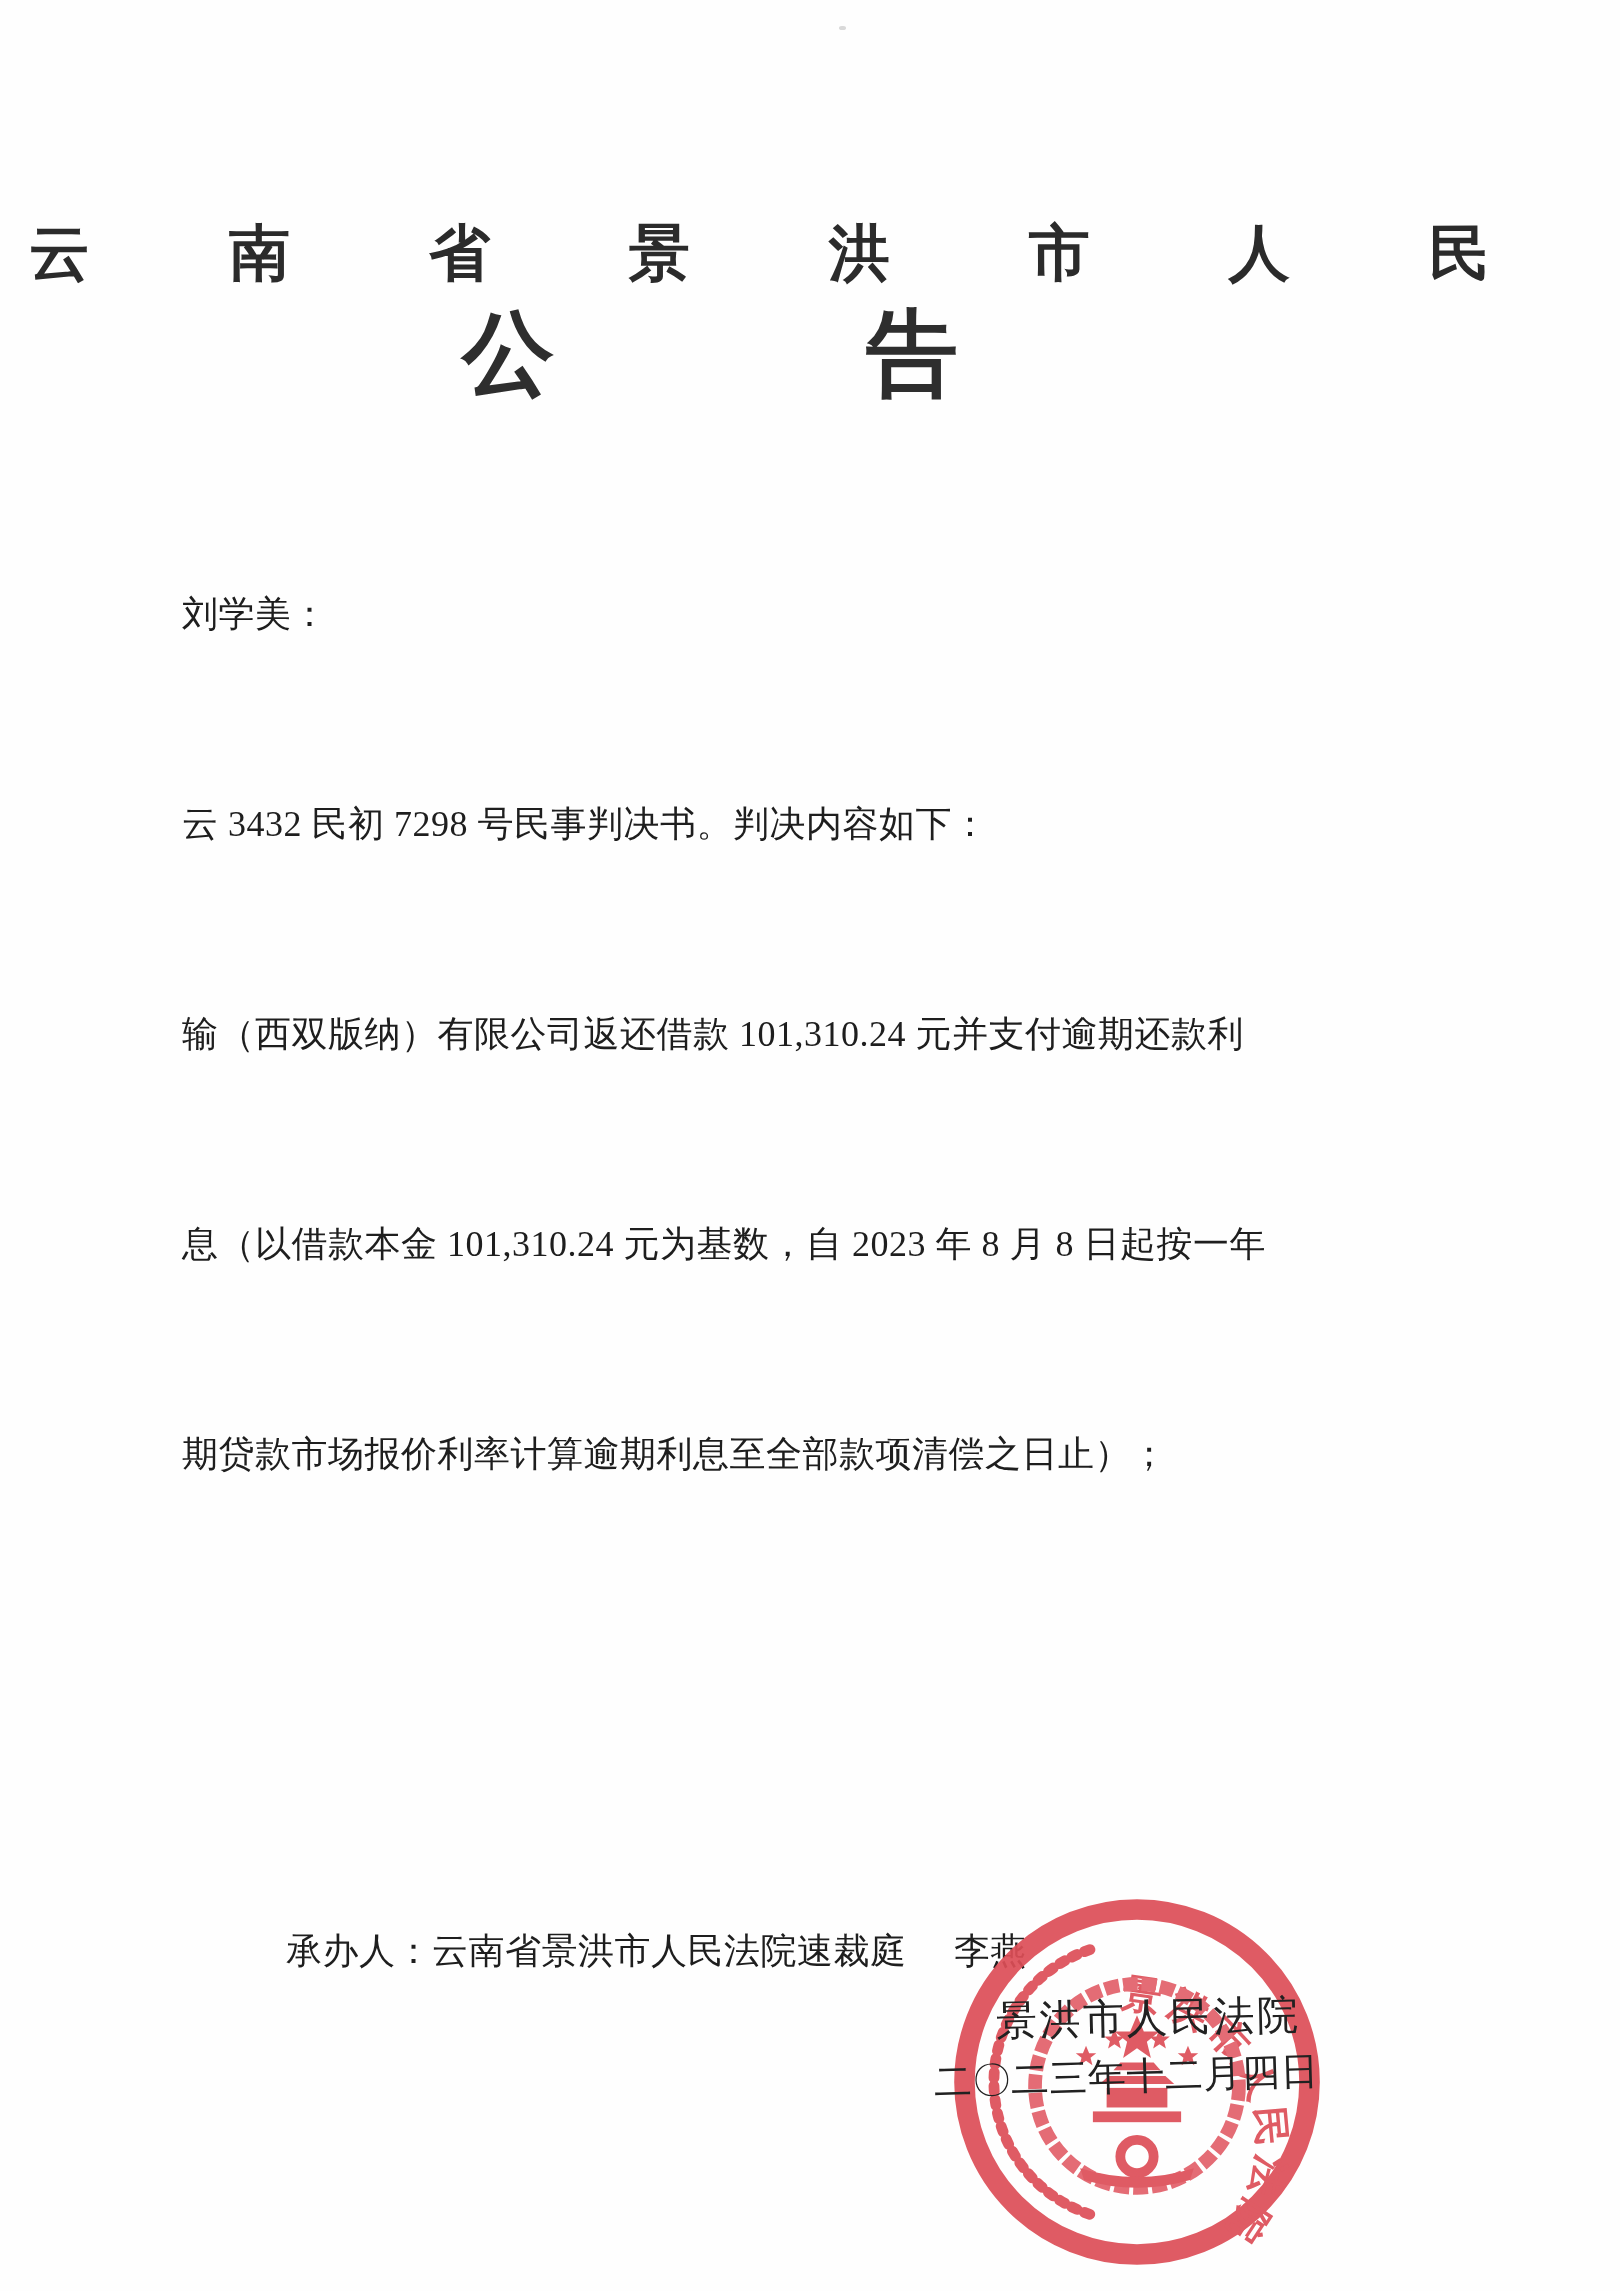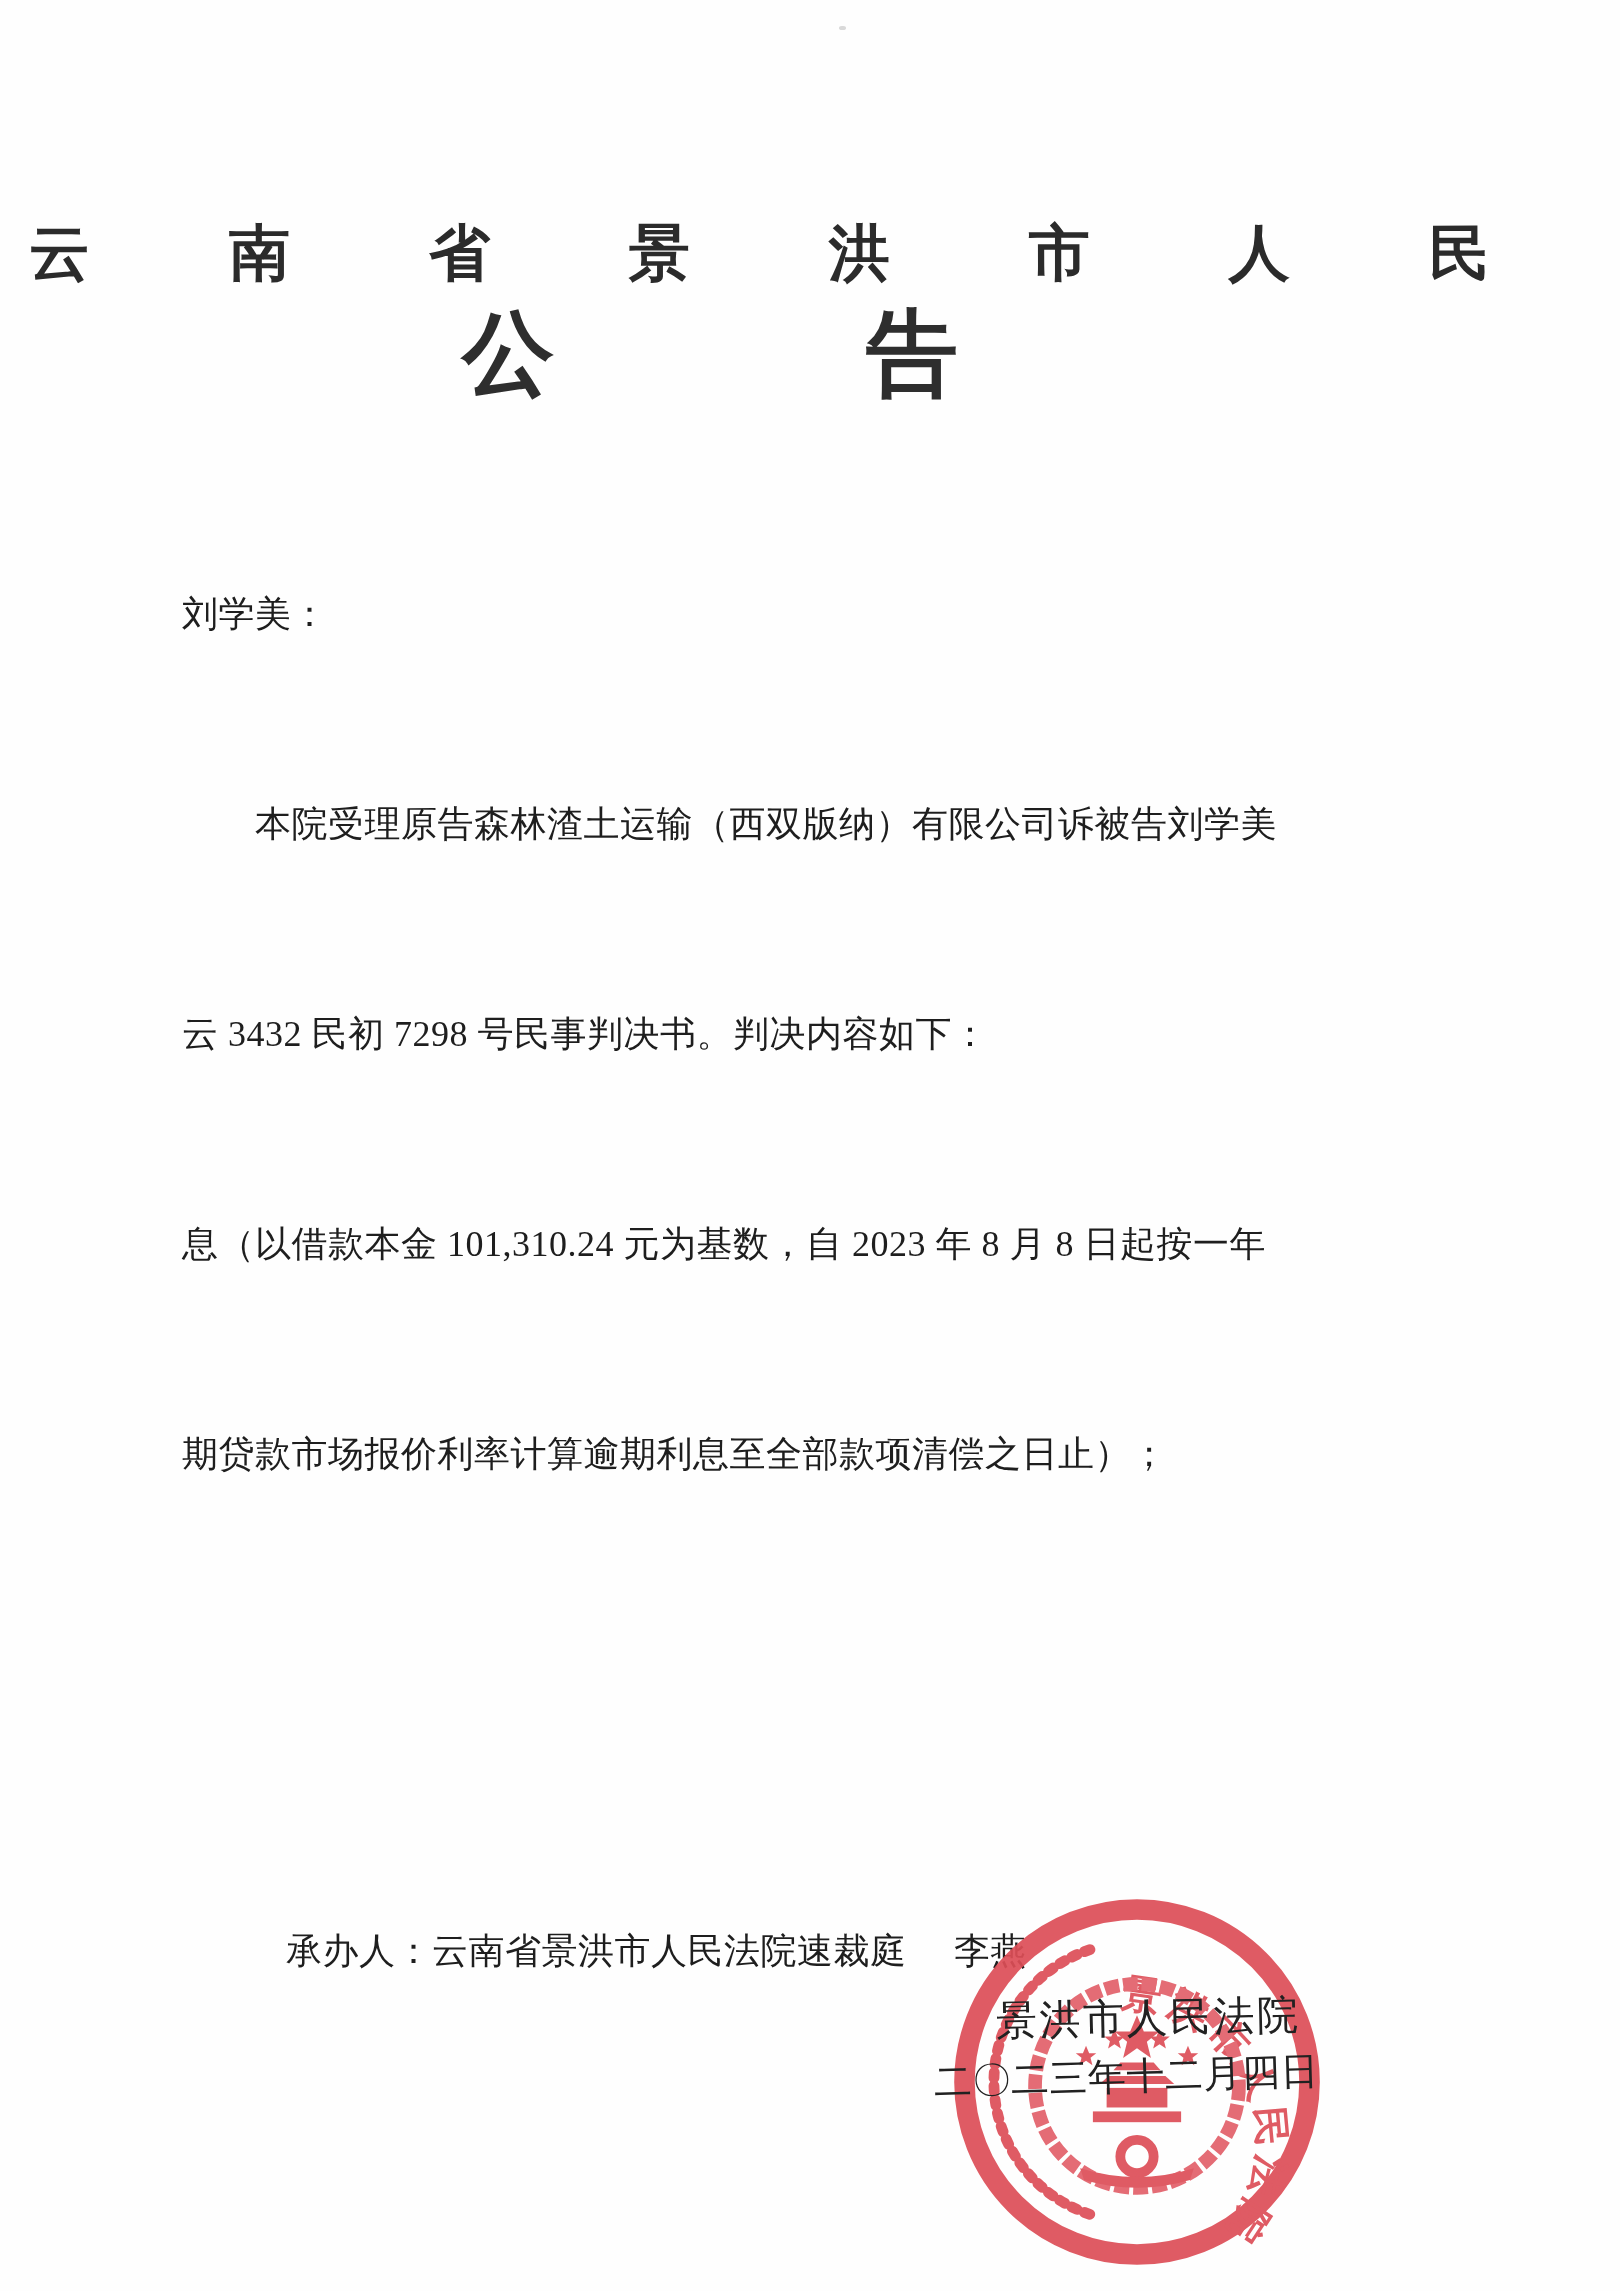--- a/index.html
+++ b/index.html
@@ -55,22 +55,22 @@
 <div class="page">
 
   <div class="speck"></div>
 
   <div class="court-title">云 南 省 景 洪 市 人 民 法 院</div>
 
   <div class="doc-type">公告</div>
 
   <div class="body-block">
     <div>刘学美：</div>
-    <div>　　本院受理原告森林渣土运输（西双版纳）有限公司诉被告刘学美</div>
     <div>云 3432 民初 7298 号民事判决书。判决内容如下：</div>
+    <div>输（西双版纳）有限公司返还借款 101,310.24 元并支付逾期还款利</div>
     <div>息（以借款本金 101,310.24 元为基数，自 2023 年 8 月 8 日起按一年</div>
     <div>期贷款市场报价利率计算逾期利息至全部款项清偿之日止）；</div>
     
     
     
     
     
     
     
     

